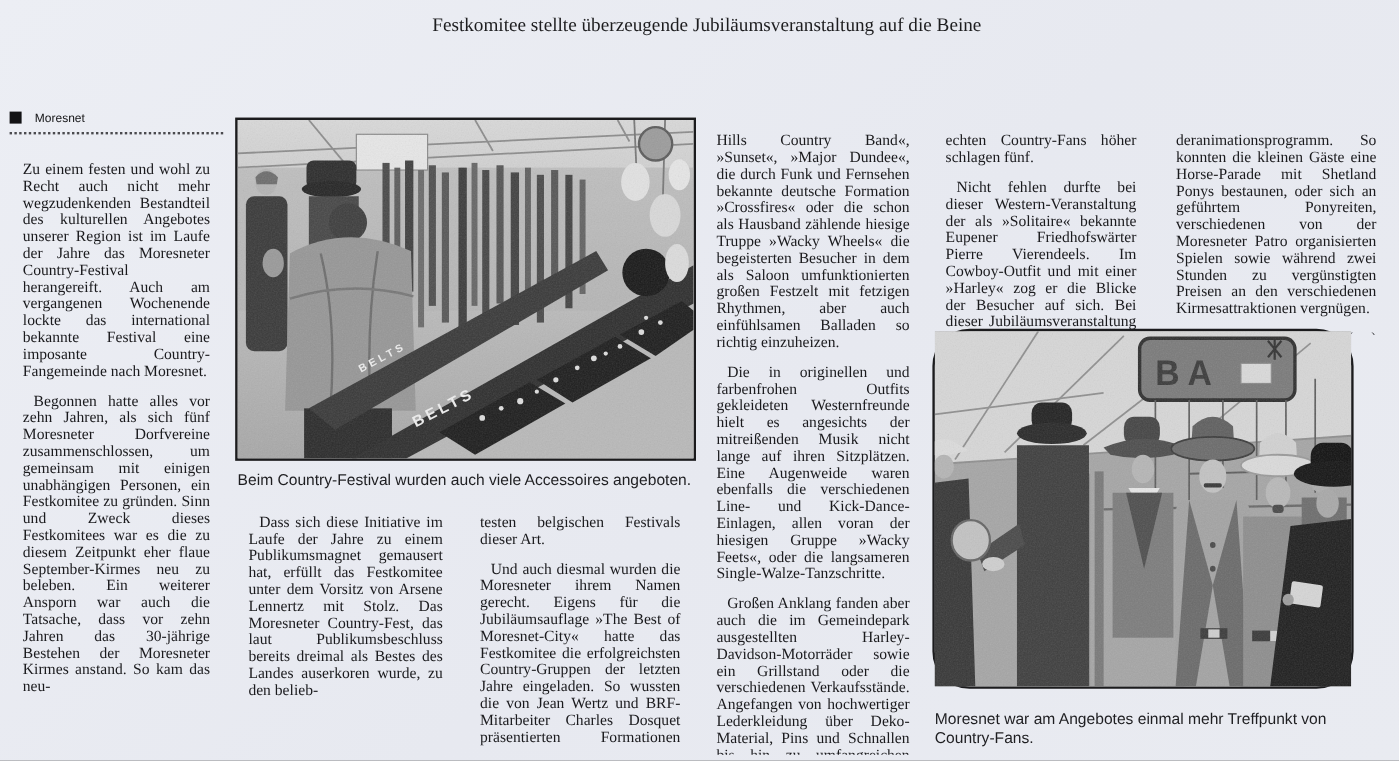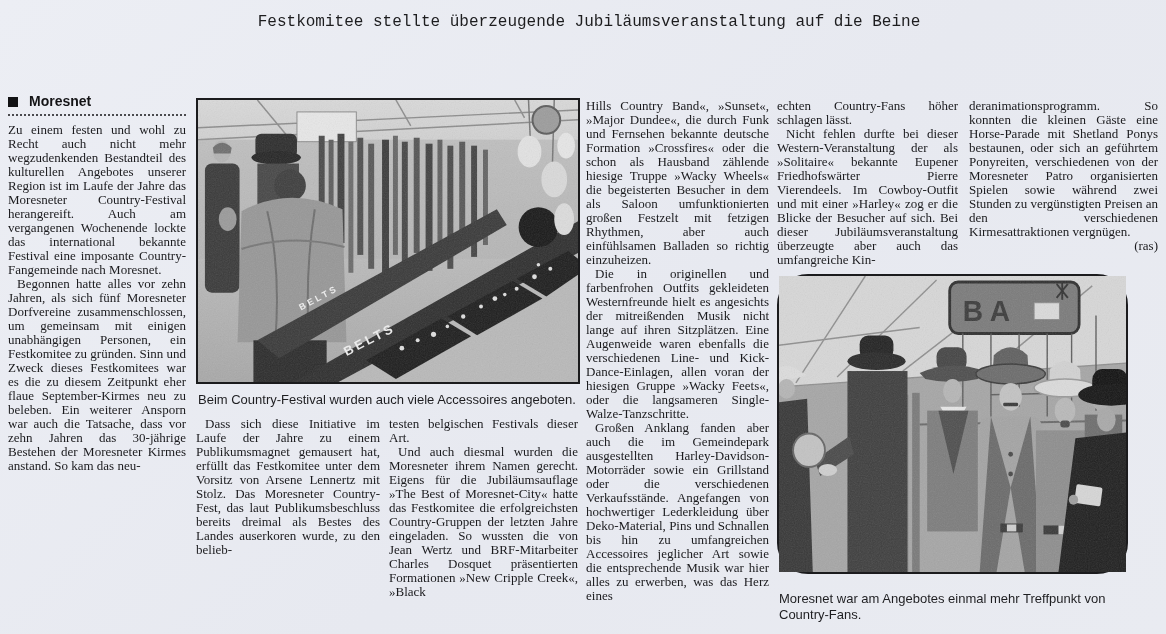--- a/index.html
+++ b/index.html
@@ -5,43 +5,43 @@
   html,body { margin:0; padding:0; background:#777; }
   .page {
     position:relative; width:1166px; height:634px;
     background:linear-gradient(135deg, #eceef4 0%, #e7e9f0 55%, #e9ebf1 100%);
     overflow:hidden;
     font-family:"Liberation Serif", serif;
     color:#1b1b1e;
   }
   .kicker {
     position:absolute; top:13px; left:12px; right:0;
-    text-align:center; font-family:Liberation Mono, monospace;
+    text-align:center; font-family:Liberation Serif, serif;
     font-size:16px; color:#1d1d1f;
   }
   .headline {
     position:absolute; top:36px; left:0; right:0; margin:0;
     text-align:center; font-family:"DejaVu Serif", serif;
     font-size:35px; font-weight:bold; letter-spacing:-0.5px; color:#1d1d20;
   }
   .section-header {
     position:absolute; left:8px; top:93px; width:178px;
     padding-bottom:5px; border-bottom:2px dotted #4a4a4e;
-    font-family:"Liberation Sans", sans-serif; font-weight:bold;
-    font-size:14px; color:#141416;
+    font-family:"Liberation Sans", sans-serif; font-weight:normal;
+    font-size:10px; color:#141416;
   }
   .section-square {
     display:inline-block; width:10px; height:10px; background:#121214;
     margin-right:11px; vertical-align:-1px;
   }
   .col {
     position:absolute; font-size:13px; line-height:14px;
     text-align:justify; color:#1a1a1d; overflow:hidden;
   }
-  .col p { margin:0; }
+  .col p { margin:11px; }
   .col p.ind { text-indent:9px; }
   .col1 { left:8px;   top:123px; width:178px; height:500px; }
   .col2 { left:196px; top:417px; width:184px; height:205px; }
   .col3 { left:389px; top:417px; width:189px; height:205px; }
   .col4 { left:586px; top:99px;  width:183px; height:530px; }
   .col5 { left:777px; top:99px;  width:181px; height:182px; }
   .col6 { left:969px; top:99px;  width:189px; height:180px; }
   .byline { text-align:right; }
   .photo {
     position:absolute; border:2px solid #1b1b1d; background:#c7c7c7; box-sizing:border-box;
@@ -183,21 +183,21 @@
     <p class="ind">Und auch diesmal wurden die Moresneter ihrem Namen gerecht. Eigens für die Jubiläumsauflage »The Best of Moresnet-City« hatte das Festkomitee die erfolgreichsten Country-Gruppen der letzten Jahre eingeladen. So wussten die von Jean Wertz und BRF-Mitarbeiter Charles Dosquet präsentierten Formationen »New Cripple Creek«, »Black</p>
   </div>
 
   <div class="col col4">
     <p>Hills Country Band«, »Sunset«, »Major Dundee«, die durch Funk und Fernsehen bekannte deutsche Formation »Crossfires« oder die schon als Hausband zählende hiesige Truppe »Wacky Wheels« die begeisterten Besucher in dem als Saloon umfunktionierten großen Festzelt mit fetzigen Rhythmen, aber auch einfühlsamen Balladen so richtig einzuheizen.</p>
     <p class="ind">Die in originellen und farbenfrohen Outfits gekleideten Westernfreunde hielt es angesichts der mitreißenden Musik nicht lange auf ihren Sitzplätzen. Eine Augenweide waren ebenfalls die verschiedenen Line- und Kick-Dance-Einlagen, allen voran der hiesigen Gruppe »Wacky Feets«, oder die langsameren Single-Walze-Tanzschritte.</p>
     <p class="ind">Großen Anklang fanden aber auch die im Gemeindepark ausgestellten Harley-Davidson-Motorräder sowie ein Grillstand oder die verschiedenen Verkaufsstände. Angefangen von hochwertiger Lederkleidung über Deko-Material, Pins und Schnallen bis hin zu umfangreichen Accessoires jeglicher Art sowie die entsprechende Musik war hier alles zu erwerben, was das Herz eines</p>
   </div>
 
   <div class="col col5">
-    <p>echten Country-Fans höher schlagen lässt.</p>
+    <p>echten Country-Fans höher schlagen fünf.</p>
     <p class="ind">Nicht fehlen durfte bei dieser Western-Veranstaltung der als »Solitaire« bekannte Eupener Friedhofswärter Pierre Vierendeels. Im Cowboy-Outfit und mit einer »Harley« zog er die Blicke der Besucher auf sich. Bei dieser Jubiläumsveranstaltung überzeugte aber auch das umfangreiche Kin-</p>
   </div>
 
   <div class="col col6">
     <p>deranimationsprogramm. So konnten die kleinen Gäste eine Horse-Parade mit Shetland Ponys bestaunen, oder sich an geführtem Ponyreiten, verschiedenen von der Moresneter Patro organisierten Spielen sowie während zwei Stunden zu vergünstigten Preisen an den verschiedenen Kirmesattraktionen vergnügen.</p>
     <p class="byline">(ras)</p>
   </div>
 
   <div class="photo photo2">
     <svg viewBox="0 0 370 299" preserveAspectRatio="none">

